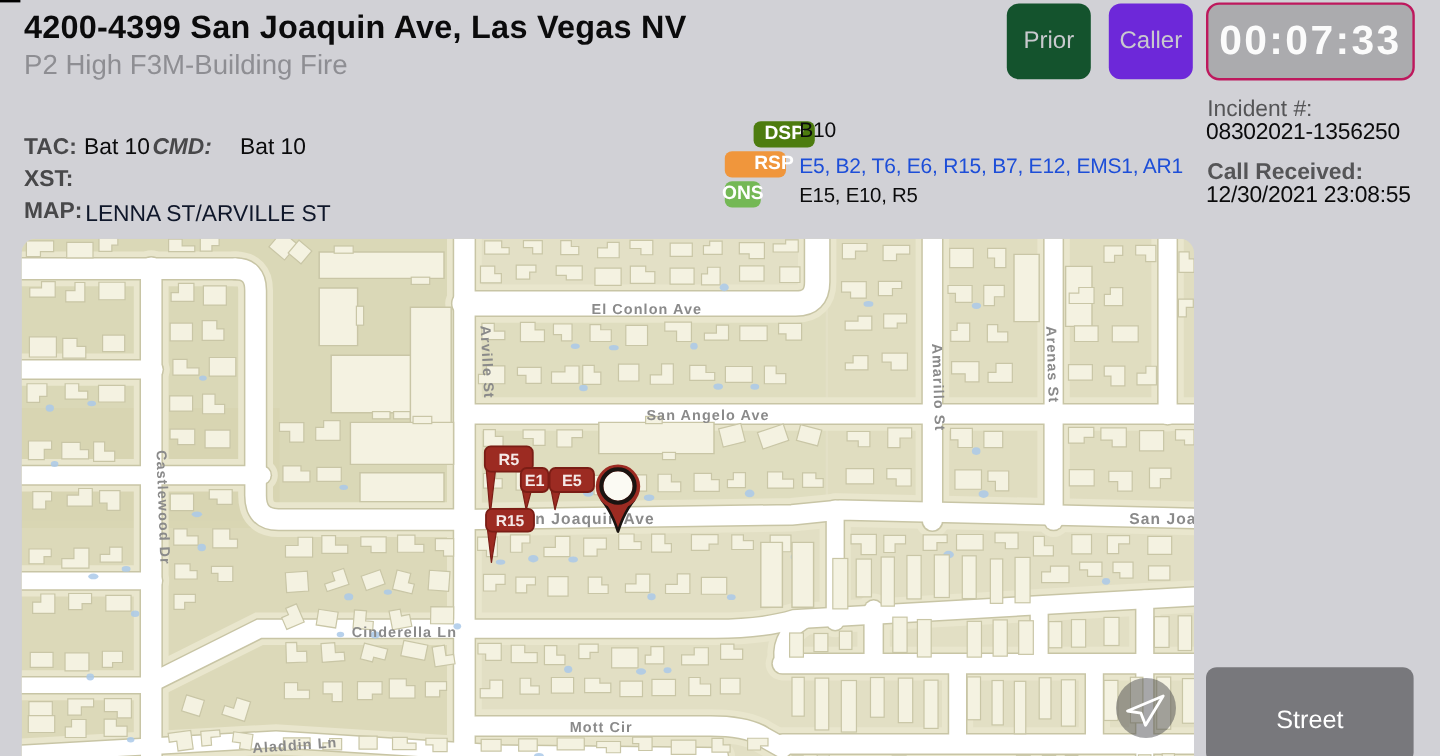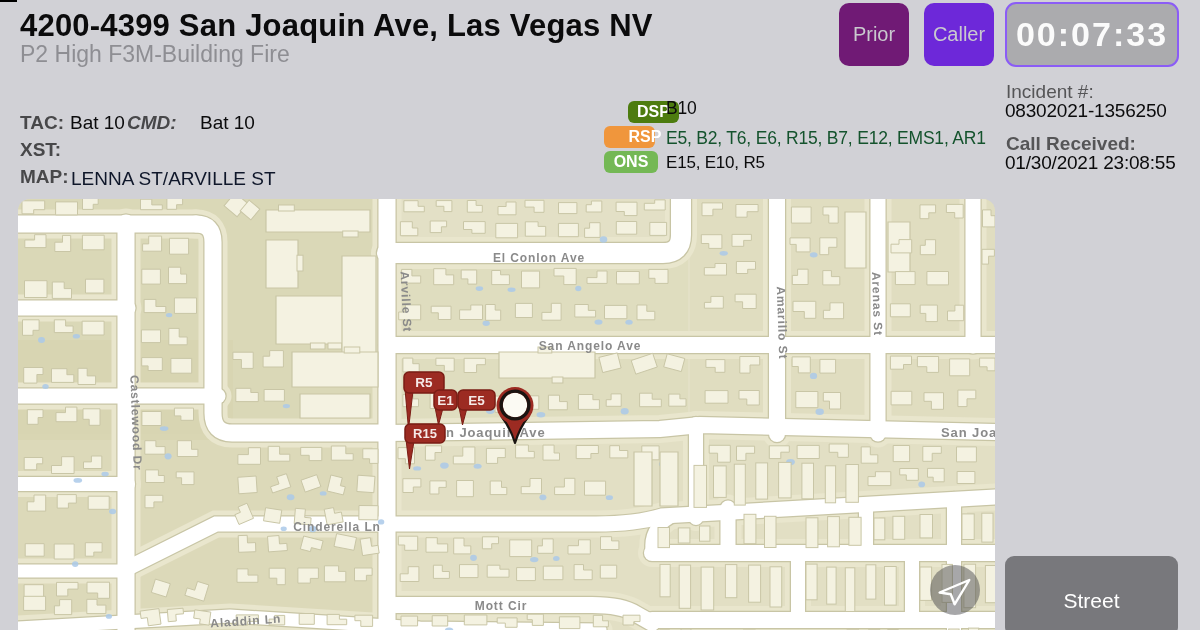--- a/index.html
+++ b/index.html
@@ -5,56 +5,56 @@
   * { margin:0; padding:0; box-sizing:border-box; }
   html,body { width:1200px; height:630px; overflow:hidden; }
   body { background:#d1d1d6; font-family:"Liberation Sans", sans-serif; position:relative; }
   .abs { position:absolute; }
 </style>
 </head>
 <body>
 
 <div class="abs" style="left:0;top:0;width:17px;height:2px;background:#000;"></div>
 
-<div class="abs" style="left:20px;top:8px;font-size:31px;font-weight:bold;color:#0b0b0c;letter-spacing:0.2px;text-align:center;">4200-4399 San Joaquin Ave, Las Vegas NV</div>
+<div class="abs" style="left:20px;top:8px;font-size:27px;font-weight:bold;color:#0b0b0c;letter-spacing:0.2px;text-align:center;">4200-4399 San Joaquin Ave, Las Vegas NV</div>
 
 <div class="abs" style="left:20px;top:41px;font-size:23px;color:#8e8e93;">P2 High F3M-Building Fire</div>
 
-<div class="abs" style="left:839px;top:3px;width:70px;height:63px;background:#701a75;border-radius:10px;color:#c9c9ce;font-size:20px;display:flex;align-items:center;justify-content:center;">Prior</div>
+<div class="abs" style="left:839px;top:3px;width:70px;height:63px;background:#14532d;border-radius:10px;color:#c9c9ce;font-size:20px;display:flex;align-items:center;justify-content:center;">Prior</div>
 
 <div class="abs" style="left:924px;top:3px;width:70px;height:63px;background:#6d28d9;border-radius:10px;color:#c9c9ce;font-size:20px;display:flex;align-items:center;justify-content:center;">Caller</div>
 
-<div class="abs" style="left:1005px;top:2px;width:174px;height:65px;background:#ababae;border:2px solid #8b5cf6;border-radius:11px;color:#fbfbfb;font-size:34px;font-weight:bold;letter-spacing:2px;display:flex;align-items:center;justify-content:center;">00:07:33</div>
+<div class="abs" style="left:1005px;top:2px;width:174px;height:65px;background:#ababae;border:2px solid #be185d;border-radius:11px;color:#fbfbfb;font-size:34px;font-weight:bold;letter-spacing:2px;display:flex;align-items:center;justify-content:center;">00:07:33</div>
 
 <div class="abs" style="left:20px;top:112px;font-size:19px;font-weight:bold;color:#48484a;">TAC:</div>
 <div class="abs" style="left:70px;top:112px;font-size:19px;color:#0b0b0c;">Bat 10</div>
 <div class="abs" style="left:127px;top:112px;font-size:19px;font-weight:bold;color:#48484a;font-style:italic;">CMD:</div>
 <div class="abs" style="left:200px;top:112px;font-size:19px;color:#0b0b0c;">Bat 10</div>
 
 <div class="abs" style="left:20px;top:139px;font-size:19px;font-weight:bold;color:#48484a;">XST:</div>
 <div class="abs" style="left:71px;top:139px;font-size:19px;color:#0f172a;margin-top:29px;">LENNA ST/ARVILLE ST</div>
 
 <div class="abs" style="left:20px;top:166px;font-size:19px;font-weight:bold;color:#48484a;">MAP:</div>
 
 <div class="abs" style="left:604px;top:101px;width:51px;height:22px;background:#4d7c0f;border-radius:6px;color:#fff;font-weight:bold;font-size:16px;display:flex;align-items:center;justify-content:center;margin-left:24px;">DSP</div>
 <div class="abs" style="left:666px;top:98px;font-size:17.5px;letter-spacing:-0.2px;color:#0b0b0c;">B10</div>
 
 <div class="abs" style="left:604px;top:126px;width:51px;height:22px;background:#f0963c;border-radius:6px;color:#fff;font-weight:bold;font-size:16px;display:flex;align-items:center;justify-content:center;padding-left:31px;">RSP</div>
-<div class="abs" style="left:666px;top:128px;font-size:17.5px;letter-spacing:-0.2px;color:#14532d;text-align:center;">E5, B2, T6, E6, R15, B7, E12, EMS1, AR1</div>
-
-<div class="abs" style="left:604px;top:151px;width:54px;height:22px;background:#74b855;border-radius:6px;color:#fff;font-weight:bold;font-size:16px;display:flex;align-items:center;justify-content:center;">ONS</div>
+<div class="abs" style="left:666px;top:128px;font-size:17.5px;letter-spacing:-0.2px;color:#1d4ed8;text-align:center;">E5, B2, T6, E6, R15, B7, E12, EMS1, AR1</div>
+
+<div class="abs" style="left:604px;top:151px;width:30px;height:22px;background:#74b855;border-radius:6px;color:#fff;font-weight:bold;font-size:16px;display:flex;align-items:center;justify-content:center;">ONS</div>
 <div class="abs" style="left:666px;top:153px;font-size:17px;letter-spacing:-0.2px;color:#0b0b0c;">E15, E10, R5</div>
 
 <div class="abs" style="left:1006px;top:81px;font-size:19px;font-weight:normal;color:#555557;">Incident #:</div>
 
 <div class="abs" style="left:1005px;top:100px;font-size:19px;letter-spacing:-0.2px;color:#0b0b0c;">08302021-1356250</div>
 
 <div class="abs" style="left:1006px;top:133px;font-size:19px;font-weight:bold;color:#555557;">Call Received:</div>
 
-<div class="abs" style="left:1005px;top:152px;font-size:19px;letter-spacing:-0.2px;color:#0b0b0c;">01/30/2021 23:08:55</div>
+<div class="abs" style="left:1005px;top:152px;font-size:19px;letter-spacing:-0.2px;color:#0b0b0c;">12/30/2021 23:08:55</div>
 
 <div class="abs" style="left:18px;top:199px;width:977px;height:431px;border-radius:12px 12px 0 0;overflow:hidden;">
 <svg width="977" height="431" viewBox="18 199 977 431">
 
 <rect x="18" y="199" width="977" height="431" fill="#e3e0c6"></rect>
 
 <rect x="18" y="199" width="380" height="235" fill="#d4d1ab" opacity="0.55"></rect>
 <rect x="18" y="434" width="372" height="196" fill="#d5d2ac" opacity="0.5"></rect>
 <rect x="18" y="340" width="215" height="100" fill="#d5d2ac" opacity="0.45"></rect>
 <rect x="398" y="255" width="290" height="180" fill="#dcd9b8" opacity="0.5"></rect>

